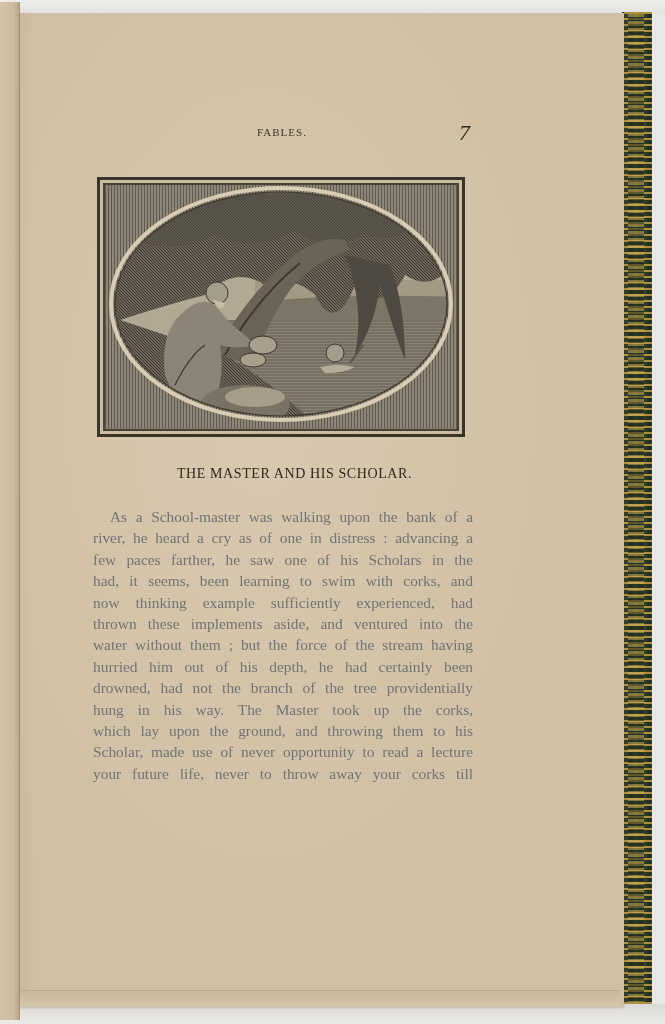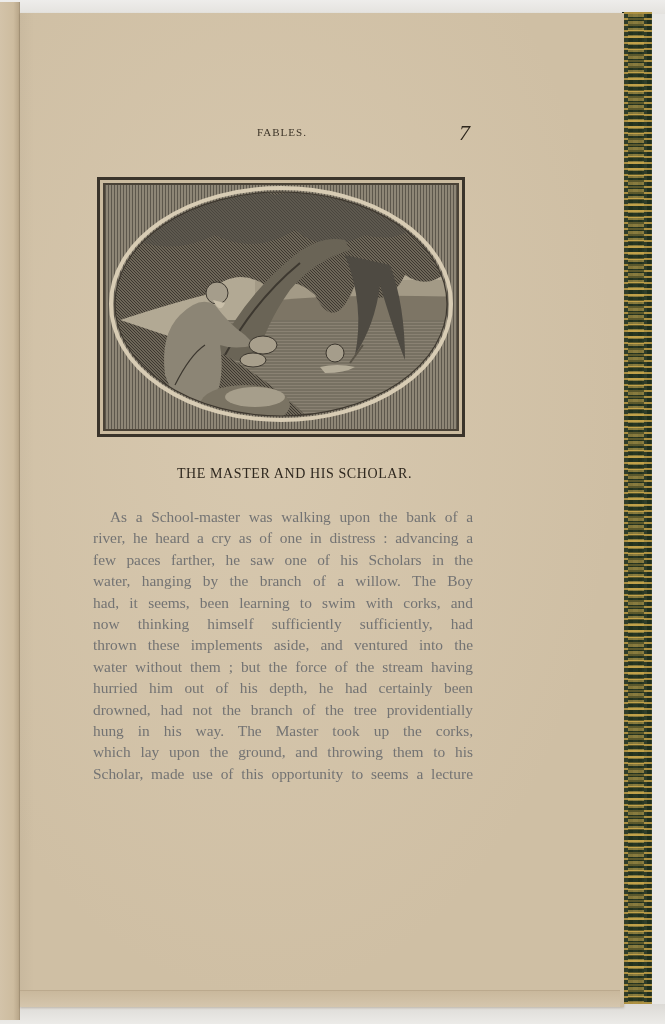--- a/index.html
+++ b/index.html
@@ -194,23 +194,23 @@
     </svg>
   </div>
 </div>
 
 <div class="fable-title">THE MASTER AND HIS SCHOLAR.</div>
 
 <div class="body-text">
   <span class="body-line first">As a School-master was walking upon the bank of a</span>
   <span class="body-line">river, he heard a cry as of one in distress : advancing a</span>
   <span class="body-line">few paces farther, he saw one of his Scholars in the</span>
-  <span class="body-line">water, hanging by the branch of a willow.  The Boy</span>
   <span class="body-line">had, it seems, been learning to swim with corks, and</span>
-  <span class="body-line">now thinking himself sufficiently sufficiently, had</span>
+  <span class="body-line">now thinking example sufficiently experienced, had</span>
   <span class="body-line">thrown these implements aside, and ventured into the</span>
   <span class="body-line">water without them ; but the force of the stream having</span>
   <span class="body-line">hurried him out of his depth, he had certainly been</span>
   <span class="body-line">drowned, had not the branch of the tree providentially</span>
   <span class="body-line">hung in his way.  The Master took up the corks,</span>
   <span class="body-line">which lay upon the ground, and throwing them to his</span>
-  <span class="body-line">Scholar, made use of this opportunity to seems a lecture</span>
+  <span class="body-line">Scholar, made use of never opportunity to read a lecture</span>
+  <span class="body-line">your future life, never to throw away your corks till</span>
 </div>
 
 </body></html>

